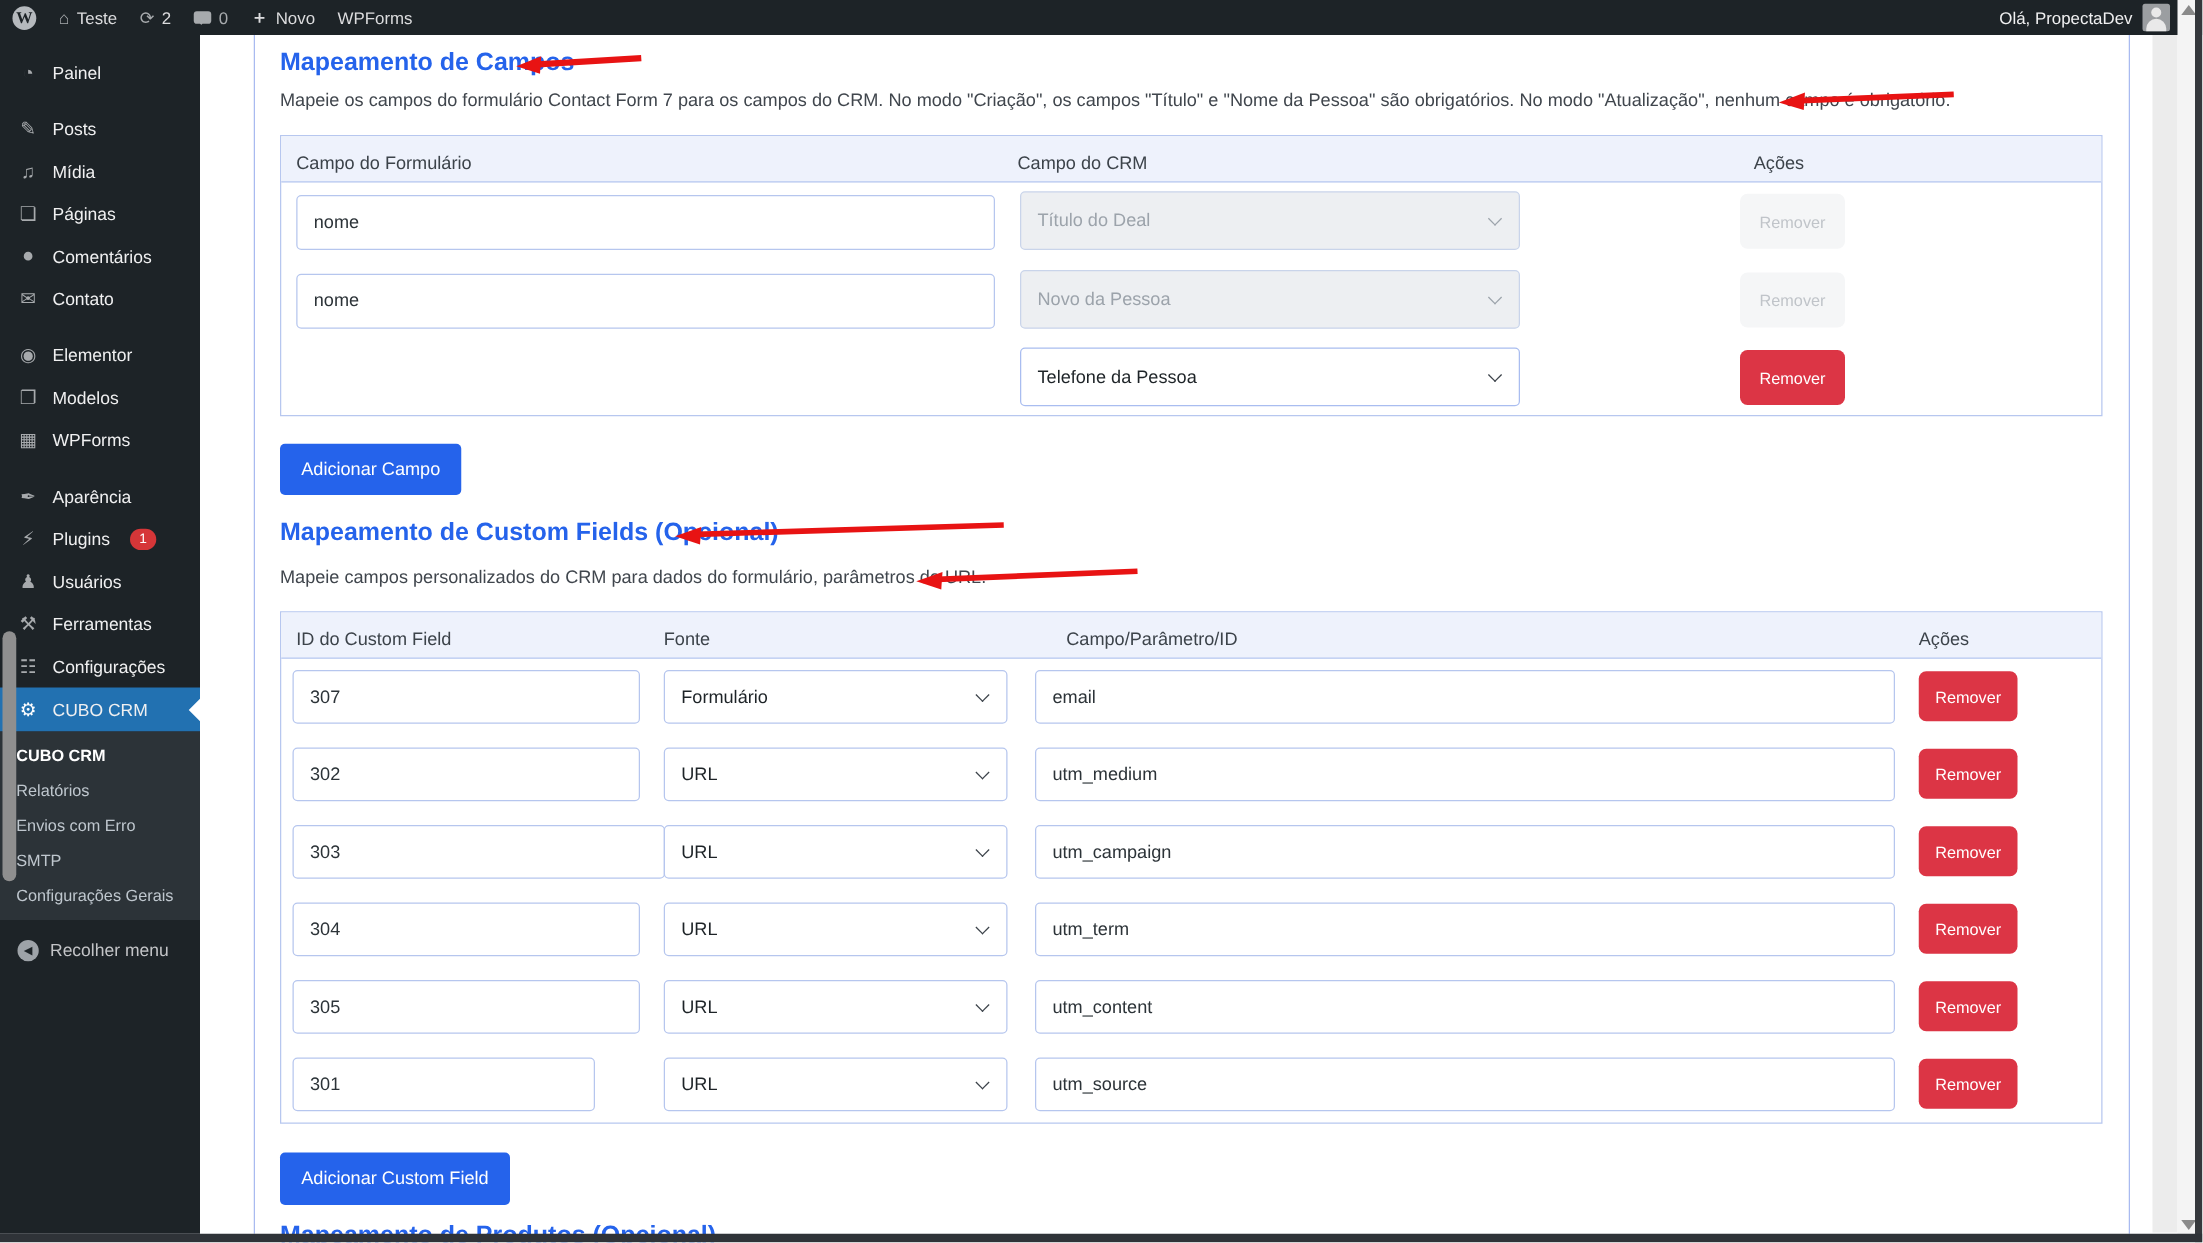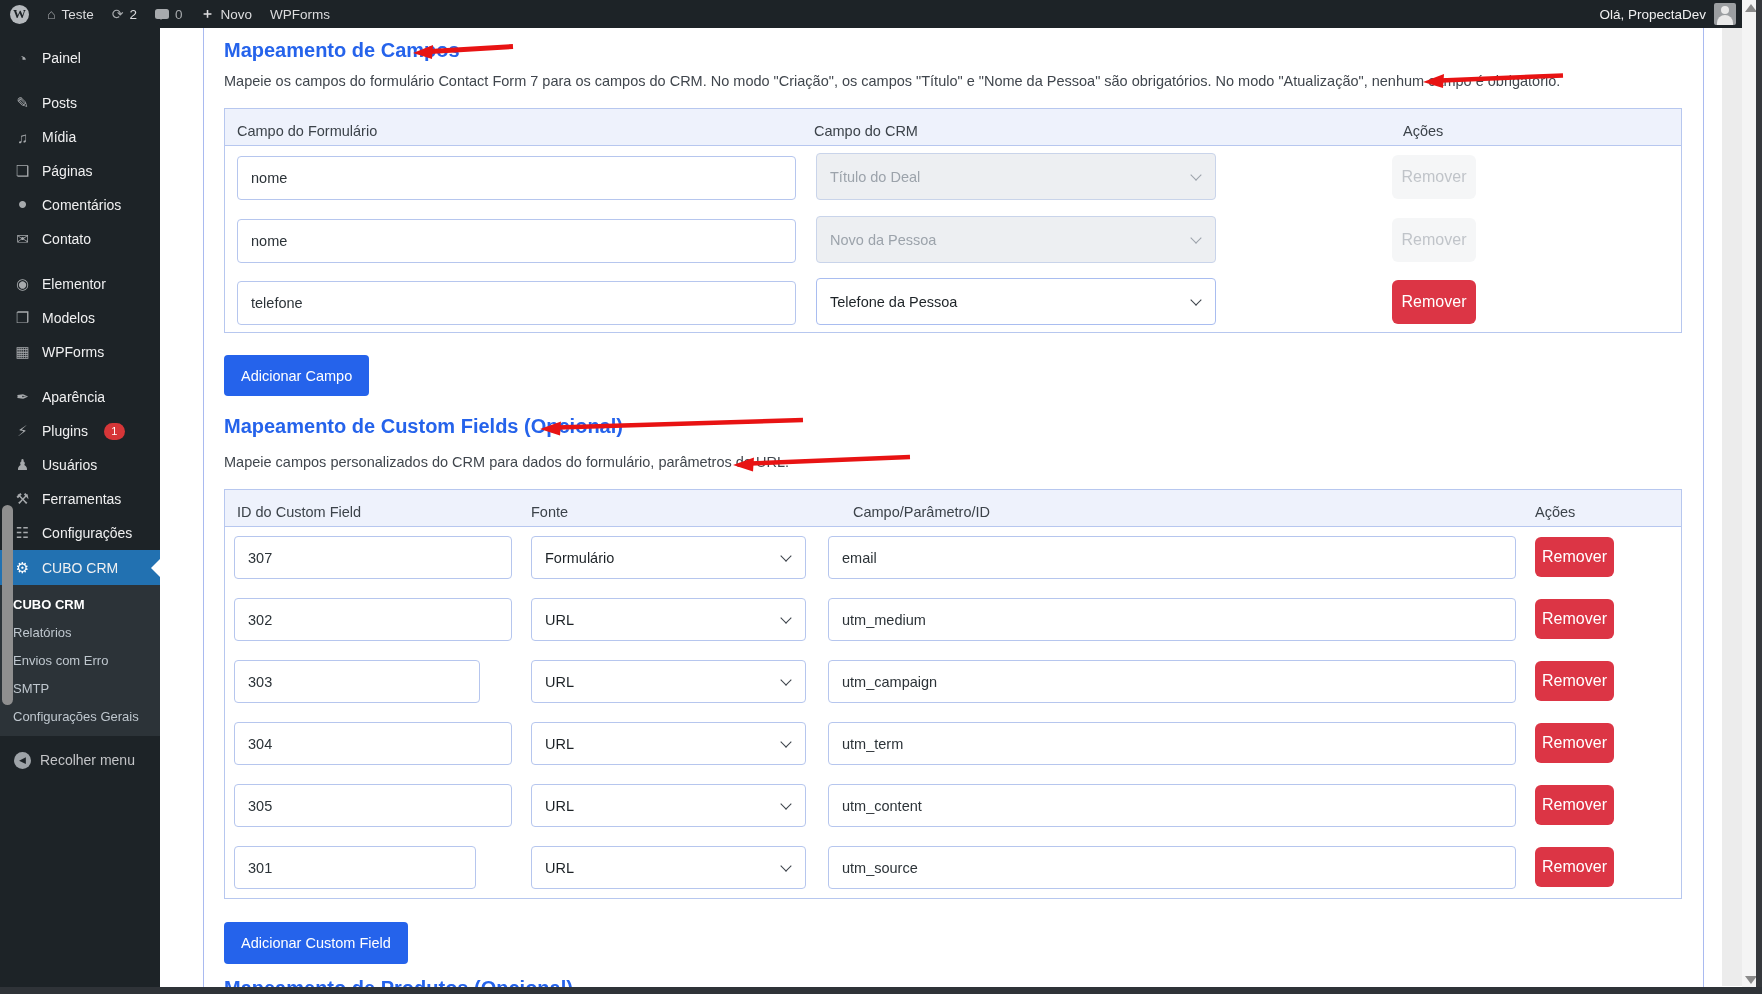--- a/index.html
+++ b/index.html
@@ -54,21 +54,21 @@
   .t-row{position:absolute;left:0;right:0;}
   .fld{position:absolute;box-sizing:border-box;border:1px solid #b6c6ee;border-radius:4px;background:#fff;
        font-size:14.5px;color:#2c3338;padding:0 13px;font-family:inherit;outline:none;}
   .sel{position:absolute;box-sizing:border-box;border:1px solid #a9bdf0;border-radius:4px;background:#fff;
        font-size:14.5px;color:#1d2327;display:flex;align-items:center;padding:0 34px 0 13px;cursor:pointer;}
   .sel .chev{position:absolute;right:15px;top:50%;width:7px;height:7px;margin-top:-6px;
              border-right:1.8px solid #3c434a;border-bottom:1.8px solid #3c434a;transform:rotate(45deg);}
   .sel.is-disabled{background:#edeff2;color:#9ca3ab;border-color:#c9d4ea;cursor:default;}
   .sel.is-disabled .chev{border-color:#9ca3ab;}
   .btn-remove{position:absolute;border:none;border-radius:6px;background:#dc3545;color:#fff;
-              font-size:16px;cursor:pointer;font-family:inherit;}
+              font-size:13px;cursor:pointer;font-family:inherit;}
   .btn-remove.is-disabled{background:#f5f6f7;color:#c0c4c9;cursor:default;}
   .btn-add{position:absolute;border:none;border-radius:4px;background:#2563eb;color:#fff;height:42px;
            font-size:14.5px;padding:0 17px;cursor:pointer;font-family:inherit;}
 
   
   #annotations{position:absolute;left:0;top:0;width:1762px;height:994px;z-index:30;pointer-events:none;}
 
   
   #v-gutter{position:absolute;left:1722px;top:28px;width:20px;height:958px;background:#ececec;z-index:45;}
   #v-scroll{position:absolute;left:1742px;top:0;width:20px;height:994px;background:#f4f4f4;z-index:55;}
@@ -262,21 +262,20 @@
         <div class="t-row" style="height: 62px; top: 107px;">
           <input class="fld" style="left: 12px; top: 3px; width: 559px; height: 44px;" value="nome">
           <div class="sel is-disabled" style="left:591px;top:0;width:400px;height:47px;">
             <span>Novo da Pessoa</span>
             <span class="chev"></span>
           </div>
           <button class="btn-remove is-disabled" style="left:1167px;top:2px;width:84px;height:44px;">Remover</button>
         </div>
 
         <div class="t-row" style="height: 62px; top: 169px;">
-          <input class="fld" style="left: 12px; top: 3px; width: 559px; height: 44px;" value="telefone">
           <div class="sel" style="left:591px;top:0;width:400px;height:47px;">
             <span>Telefone da Pessoa</span>
             <span class="chev"></span>
           </div>
           <button class="btn-remove" style="left:1167px;top:2px;width:84px;height:44px;">Remover</button>
         </div>
       </div>
   </div>
 
   <button class="btn-add" style="left:224px;top:355px;height:41px;">Adicionar Campo</button>
@@ -307,21 +306,21 @@
           <input class="fld" style="left: 9px; top: 0px; width: 278px; height: 43px;" value="302">
           <div class="sel" style="left:306px;top:0;width:275px;height:43px;border-color:#b6c6ee;">
             <span>URL</span>
             <span class="chev"></span>
           </div>
           <input class="fld" style="left: 603px; top: 0px; width: 688px; height: 43px;" value="utm_medium">
           <button class="btn-remove" style="left:1310px;top:1px;width:79px;height:40px;">Remover</button>
         </div>
 
         <div class="t-row" style="height: 62px; top: 170px;">
-          <input class="fld" style="left: 9px; top: 0px; width: 246px; height: 43px;" value="303">
+          <input class="fld" style="left: 9px; top: 0px; width: 298px; height: 43px;" value="303">
           <div class="sel" style="left:306px;top:0;width:275px;height:43px;border-color:#b6c6ee;">
             <span>URL</span>
             <span class="chev"></span>
           </div>
           <input class="fld" style="left: 603px; top: 0px; width: 688px; height: 43px;" value="utm_campaign">
           <button class="btn-remove" style="left:1310px;top:1px;width:79px;height:40px;">Remover</button>
         </div>
 
         <div class="t-row" style="height: 62px; top: 232px;">
           <input class="fld" style="left: 9px; top: 0px; width: 278px; height: 43px;" value="304">

